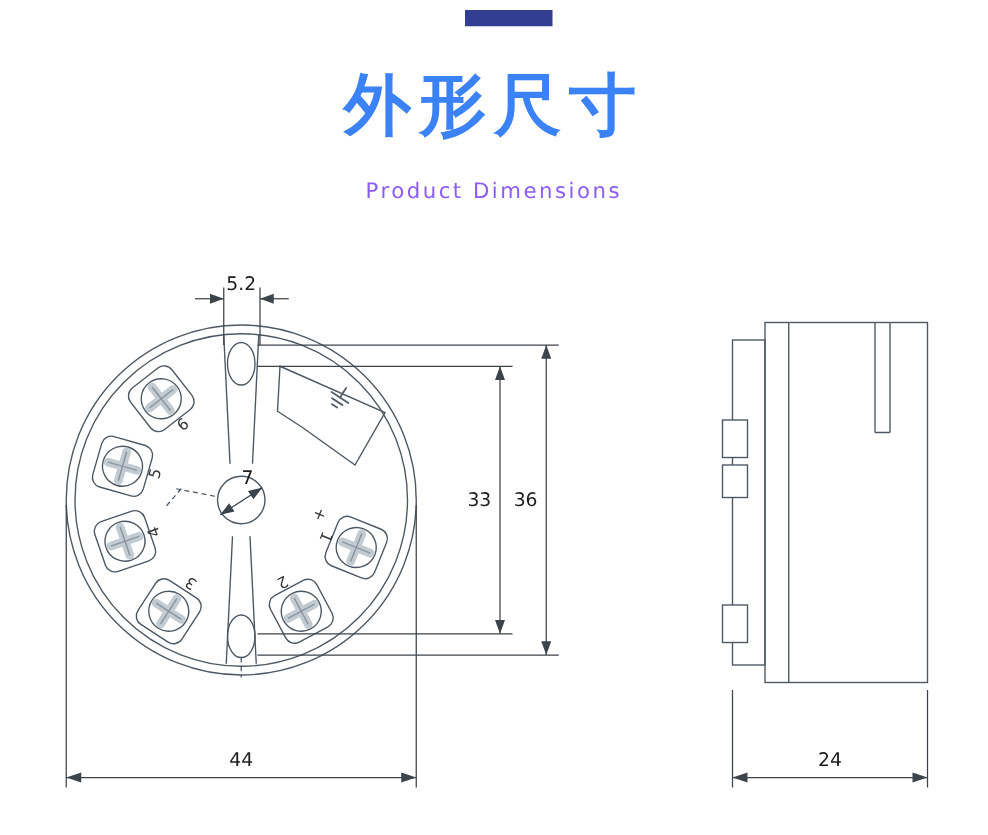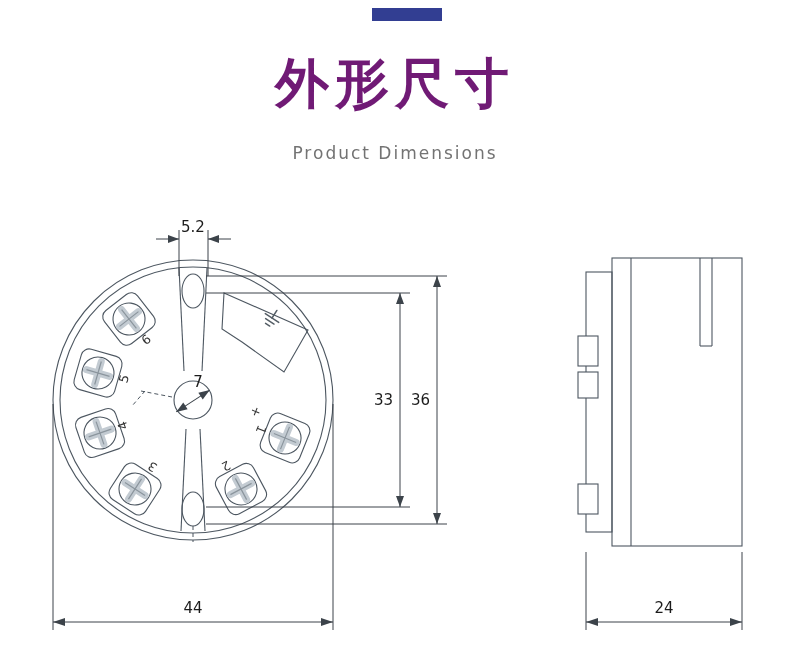--- a/index.html
+++ b/index.html
@@ -1,22 +1,22 @@
 <!DOCTYPE html>
 <html><head>
 <meta charset="utf-8">
 <style>
   html,body{margin:0;padding:0;background:#ffffff;}
   body{width:790px;height:668px;position:relative;overflow:hidden;
        font-family:"DejaVu Sans","Liberation Sans",sans-serif;}
   .accent-bar{position:absolute;left:372px;top:8px;width:70px;height:13px;background:#323e92;}
   .page-title{position:absolute;left:0;top:48px;width:100%;text-align:center;
-      font-size:54px;font-weight:600;color:#701a75;letter-spacing:6px;}
+      font-size:54px;font-weight:600;color:#3b82f6;letter-spacing:6px;}
   .page-subtitle{position:absolute;left:0;top:143px;width:100%;text-align:center;
-      font-size:17px;color:#737373;letter-spacing:2px;}
+      font-size:17px;color:#8b5cf6;letter-spacing:2px;}
   svg{position:absolute;left:0;top:0;}
   .ln{stroke:#4d5761;stroke-width:1.1;fill:none;}
   .fillw{fill:#ffffff;}
   .dash{stroke:#4d5761;stroke-width:1;fill:none;stroke-dasharray:4 3;}
   .dim{stroke:#3c434a;stroke-width:1;fill:none;}
   .arr{fill:#3c434a;stroke:none;}
   .cross{stroke:#c3cbd2;stroke-width:7;stroke-linecap:round;fill:none;}
   .crossline{stroke:#8b959d;stroke-width:1.2;fill:none;}
   .gnd{stroke:#555e66;stroke-width:1.5;fill:none;stroke-linecap:round;}
   text.dim-label{font-family:"DejaVu Sans","Liberation Sans",sans-serif;

